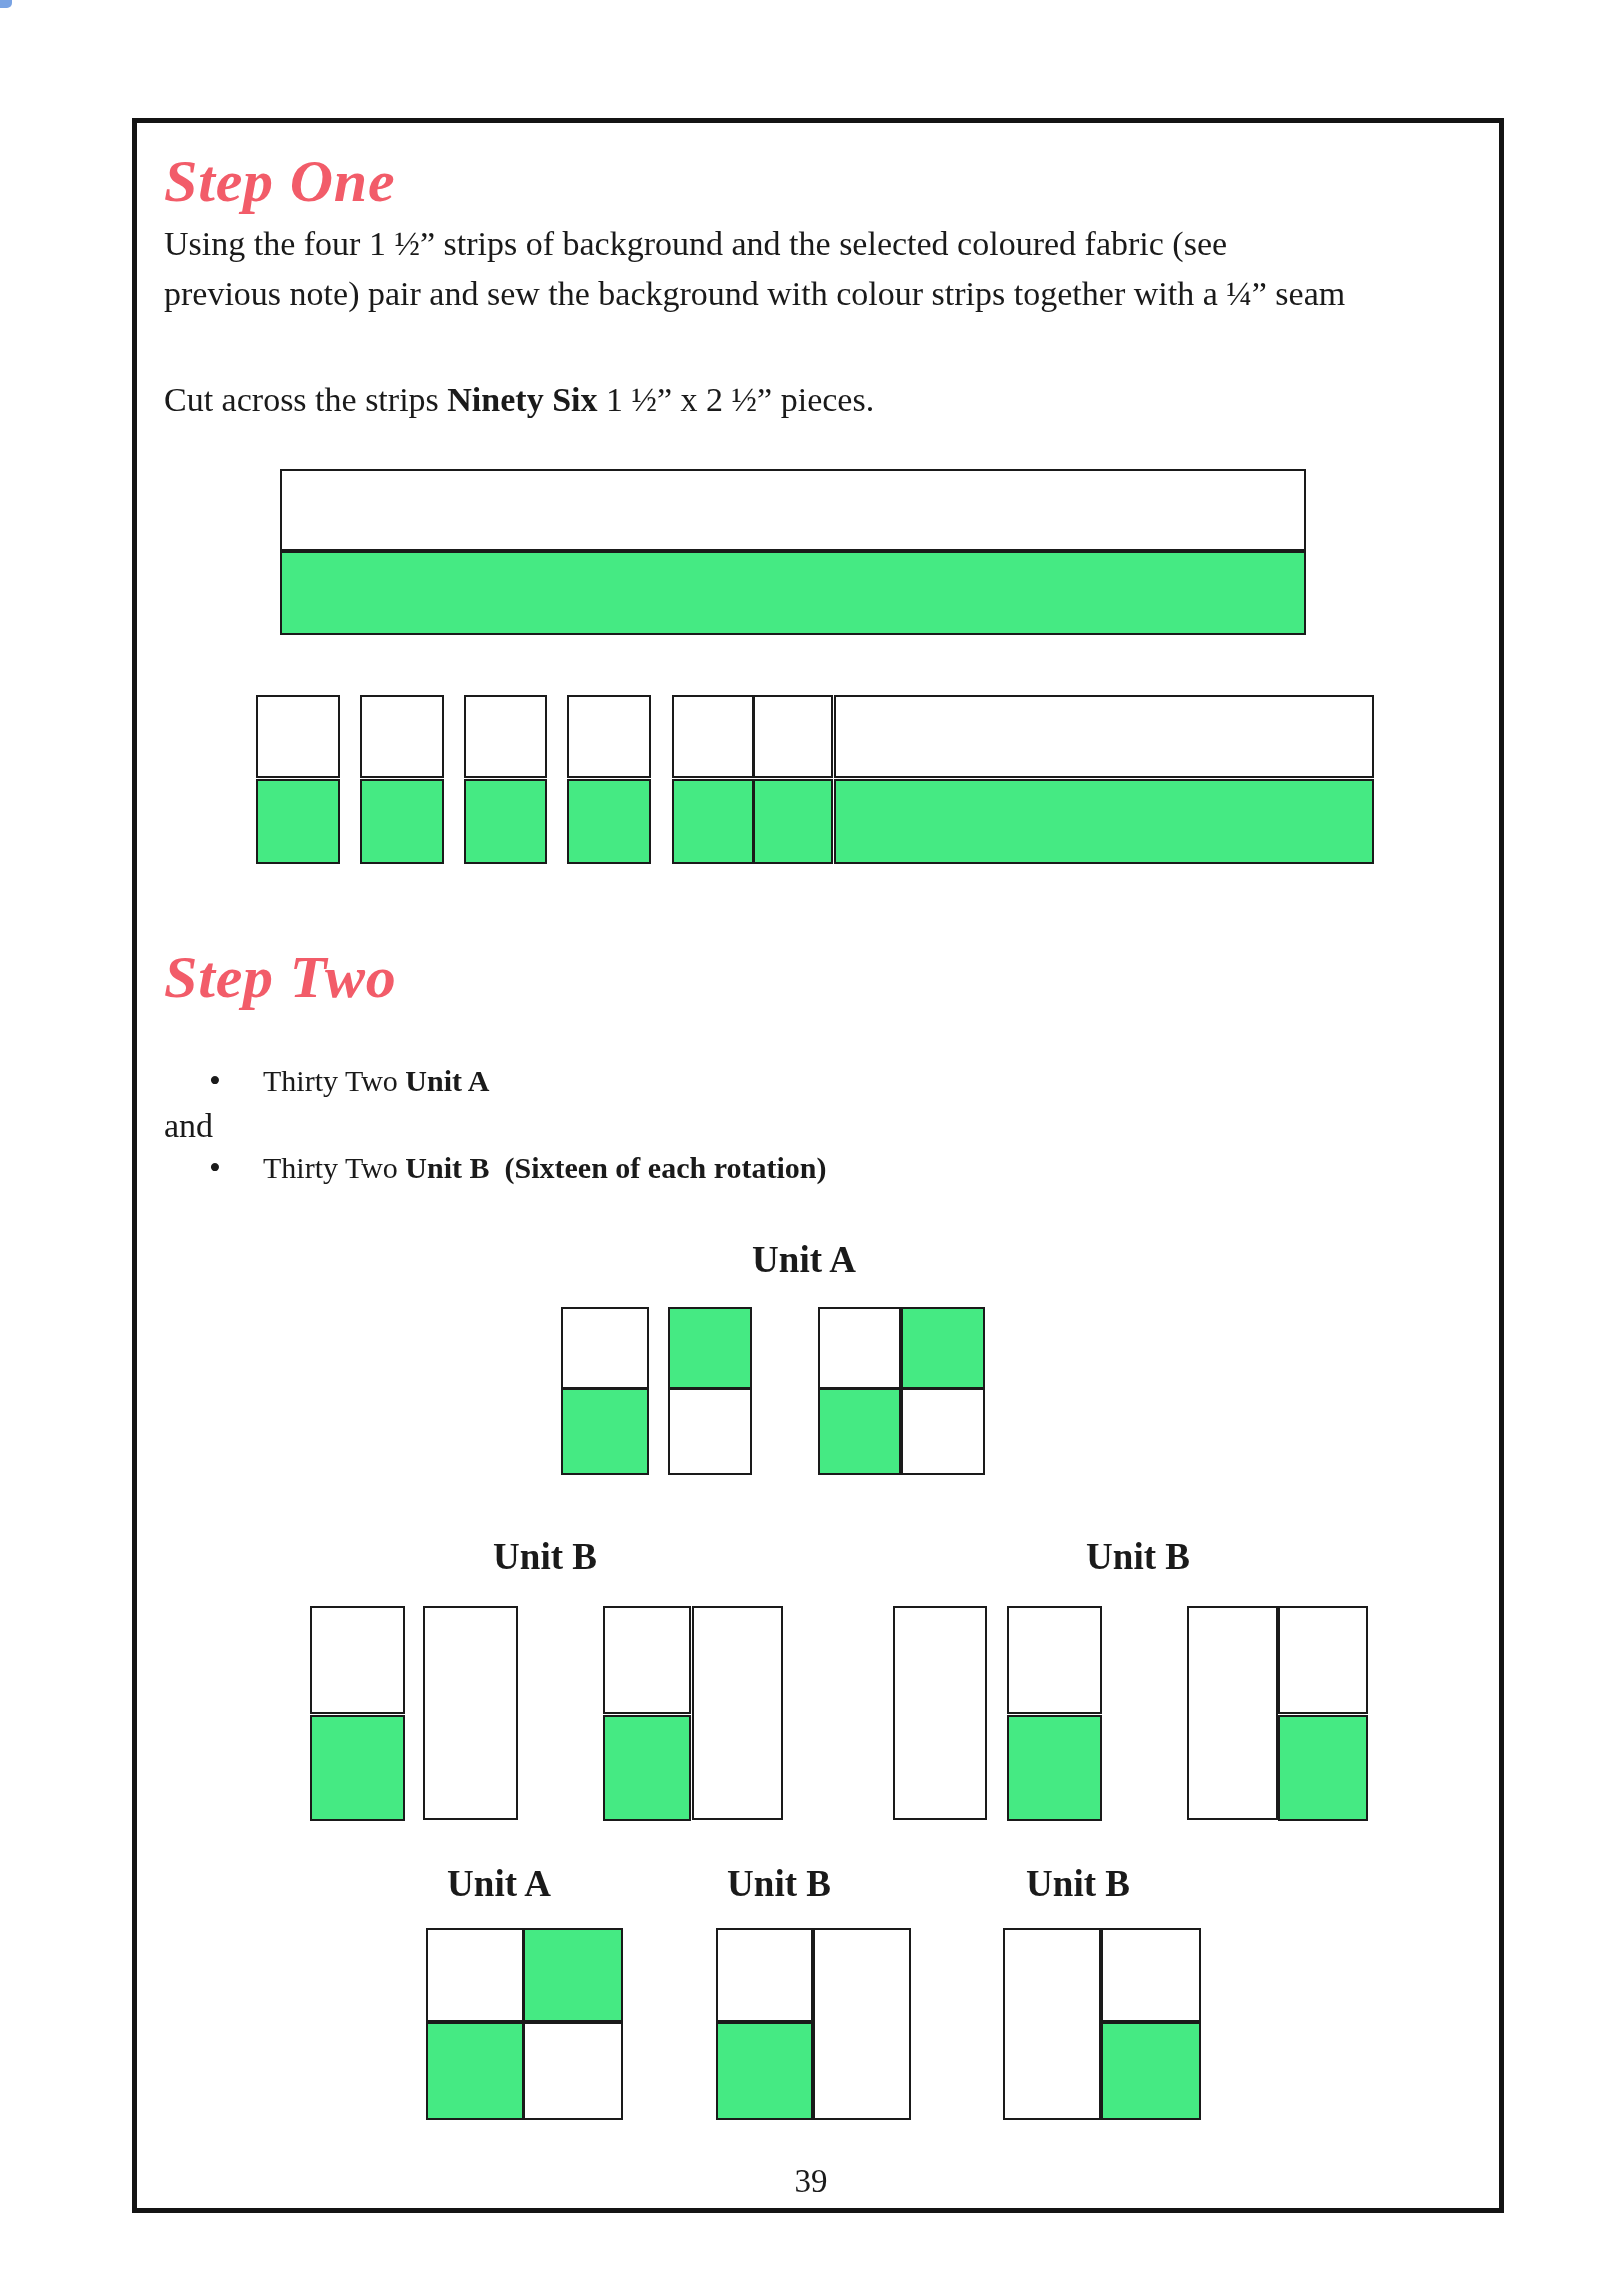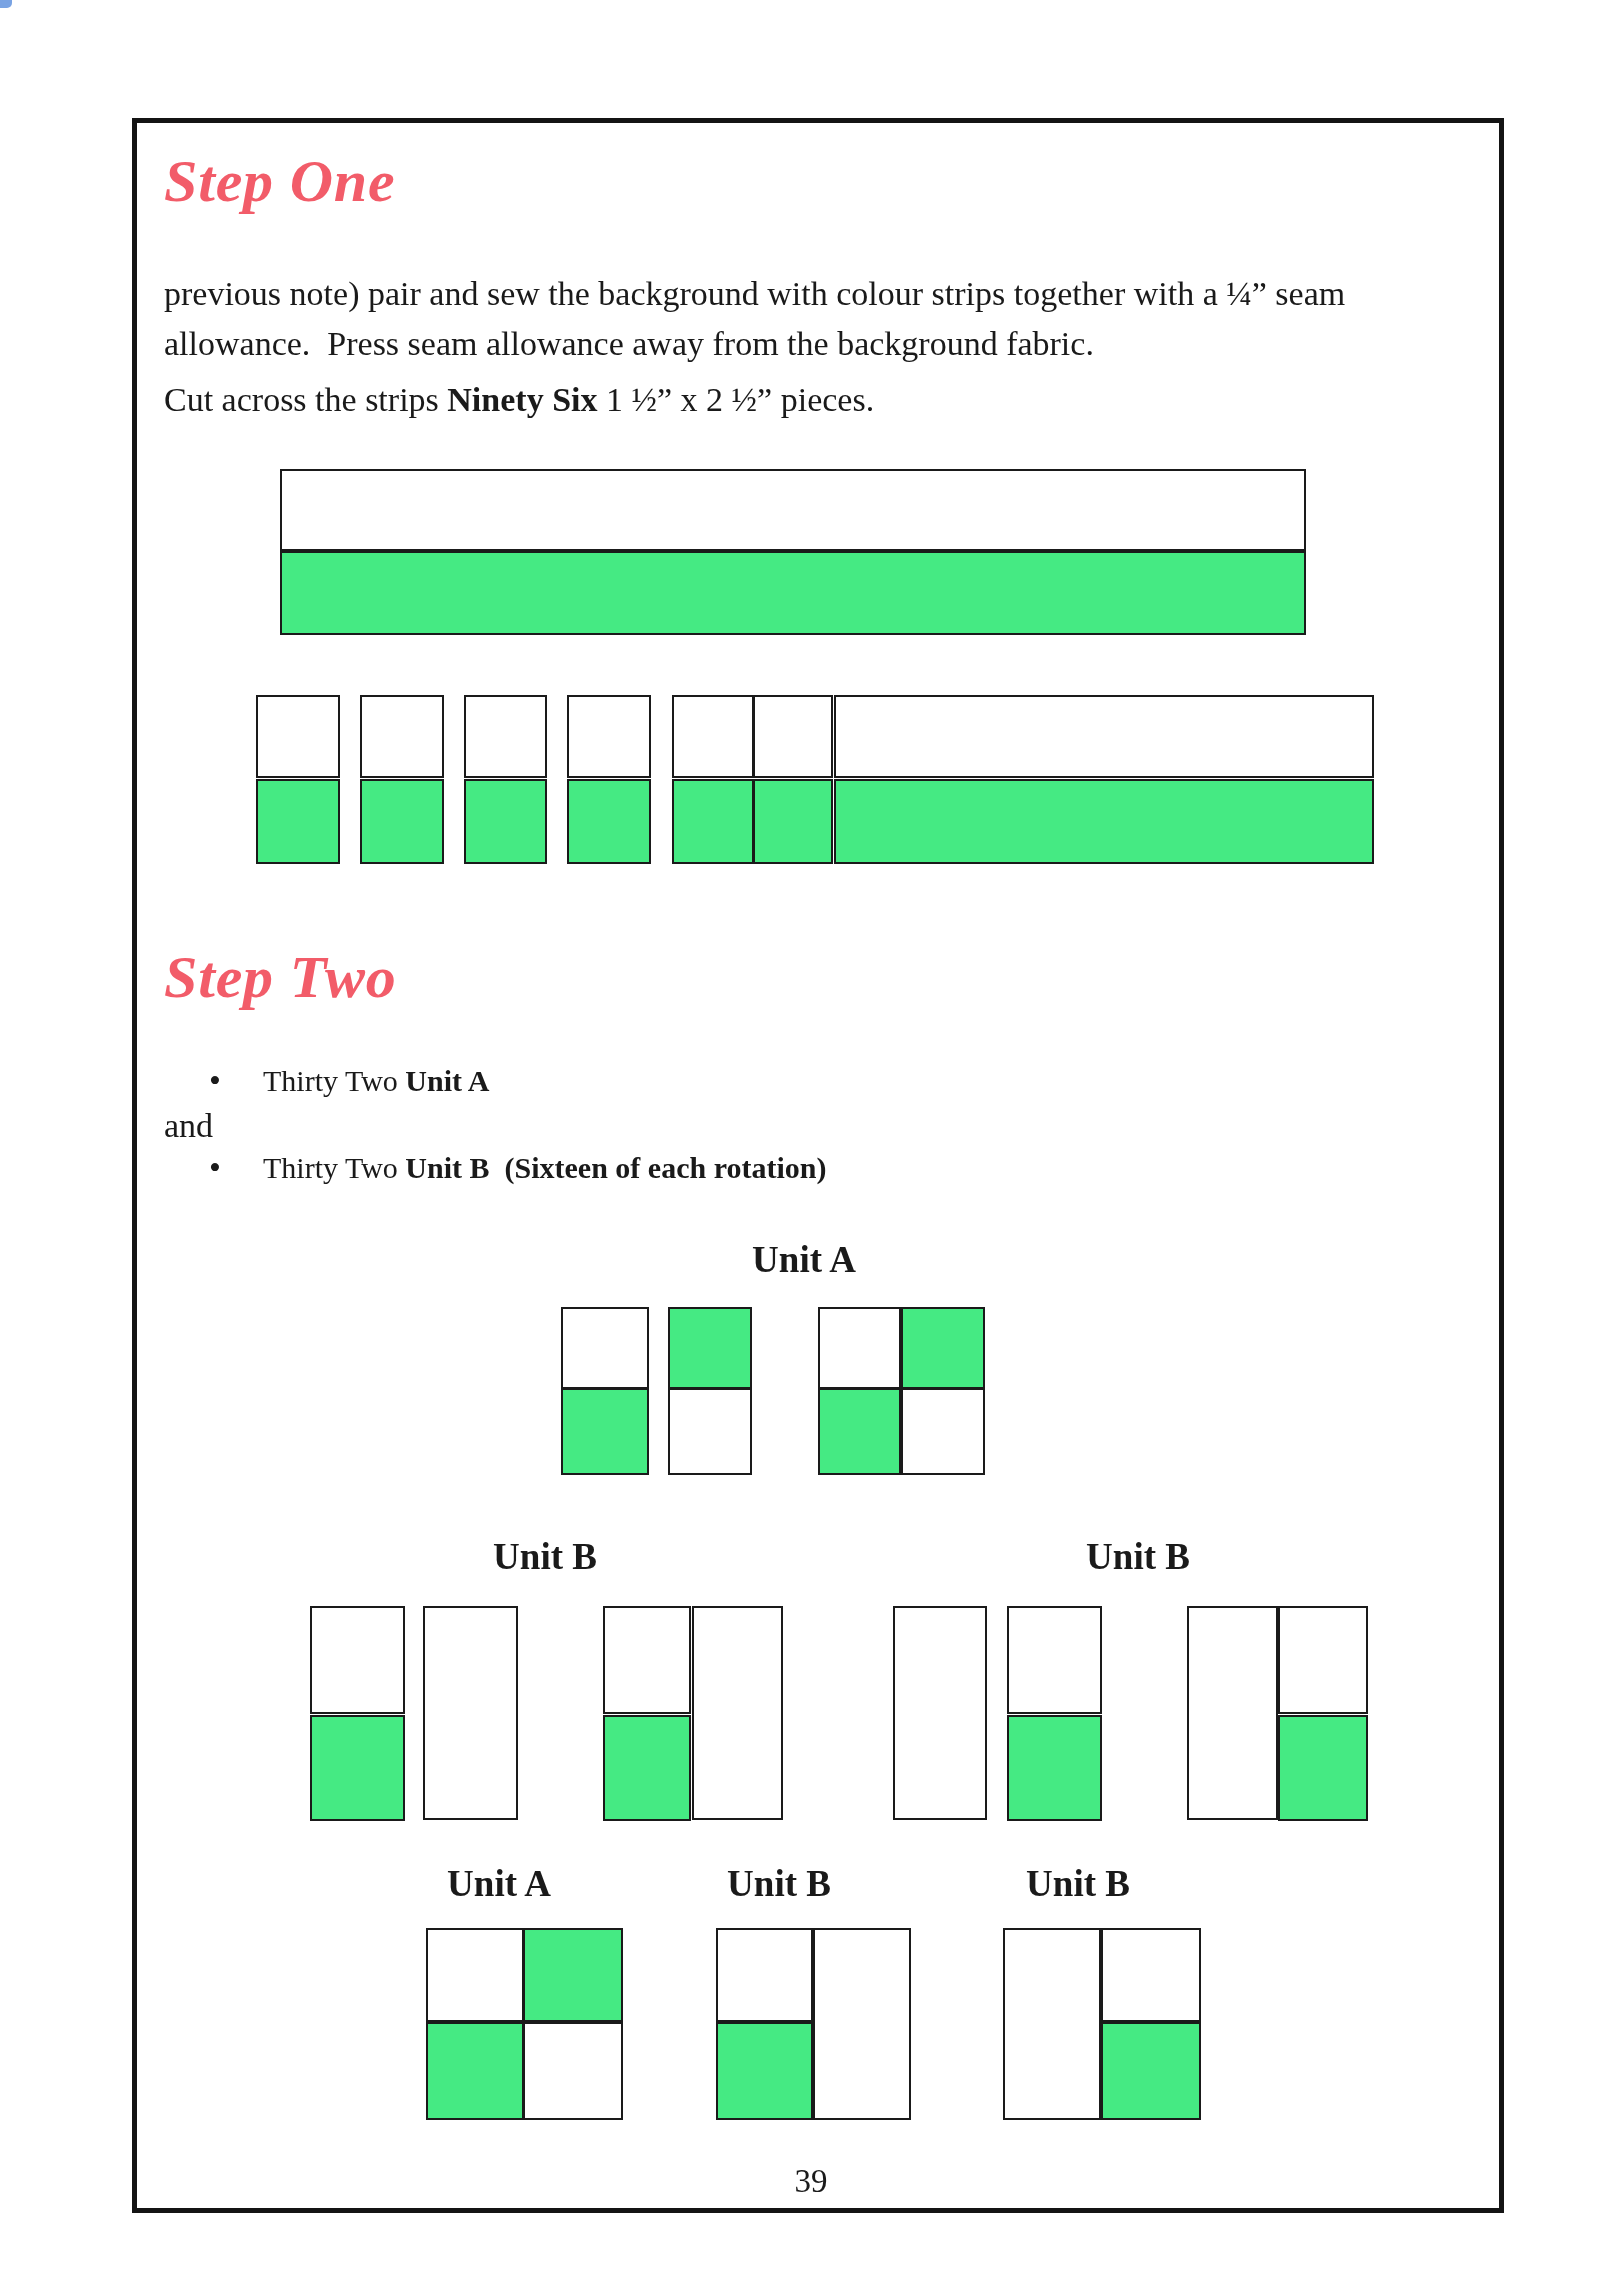--- a/index.html
+++ b/index.html
@@ -53,22 +53,22 @@
 </head>
 <body>
 
 <div class="canvas">
 
   <div class="corner-chip"></div>
   <div class="page-border"></div>
 
   <h1 class="script-heading" style="top:152px;">Step One</h1>
 
+  <div class="body-line" style="top:219px;">Using the four 1 ½” strips of background and the selected coloured fabric (see</div>
   <div class="body-line" style="top:269px;">previous note) pair and sew the background with colour strips together with a ¼” seam</div>
-  <div class="body-line" style="top:319px;">allowance.  Press seam allowance away from the background fabric.</div>
 
   <div class="body-line" style="top:375px;"><span>Cut across the strips </span><b>Ninety Six</b><span> 1 ½” x 2 ½” pieces.</span></div>
 
   <h1 class="script-heading" style="top:948px;">Step Two</h1>
 
 
   <div class="bullet-dot" style="top:1056px;">•</div>
   <div class="bullet-text" style="top:1056px;"><span>Thirty Two </span><b>Unit A</b></div>
 
   <div class="body-line" style="top:1101px;">and</div>

